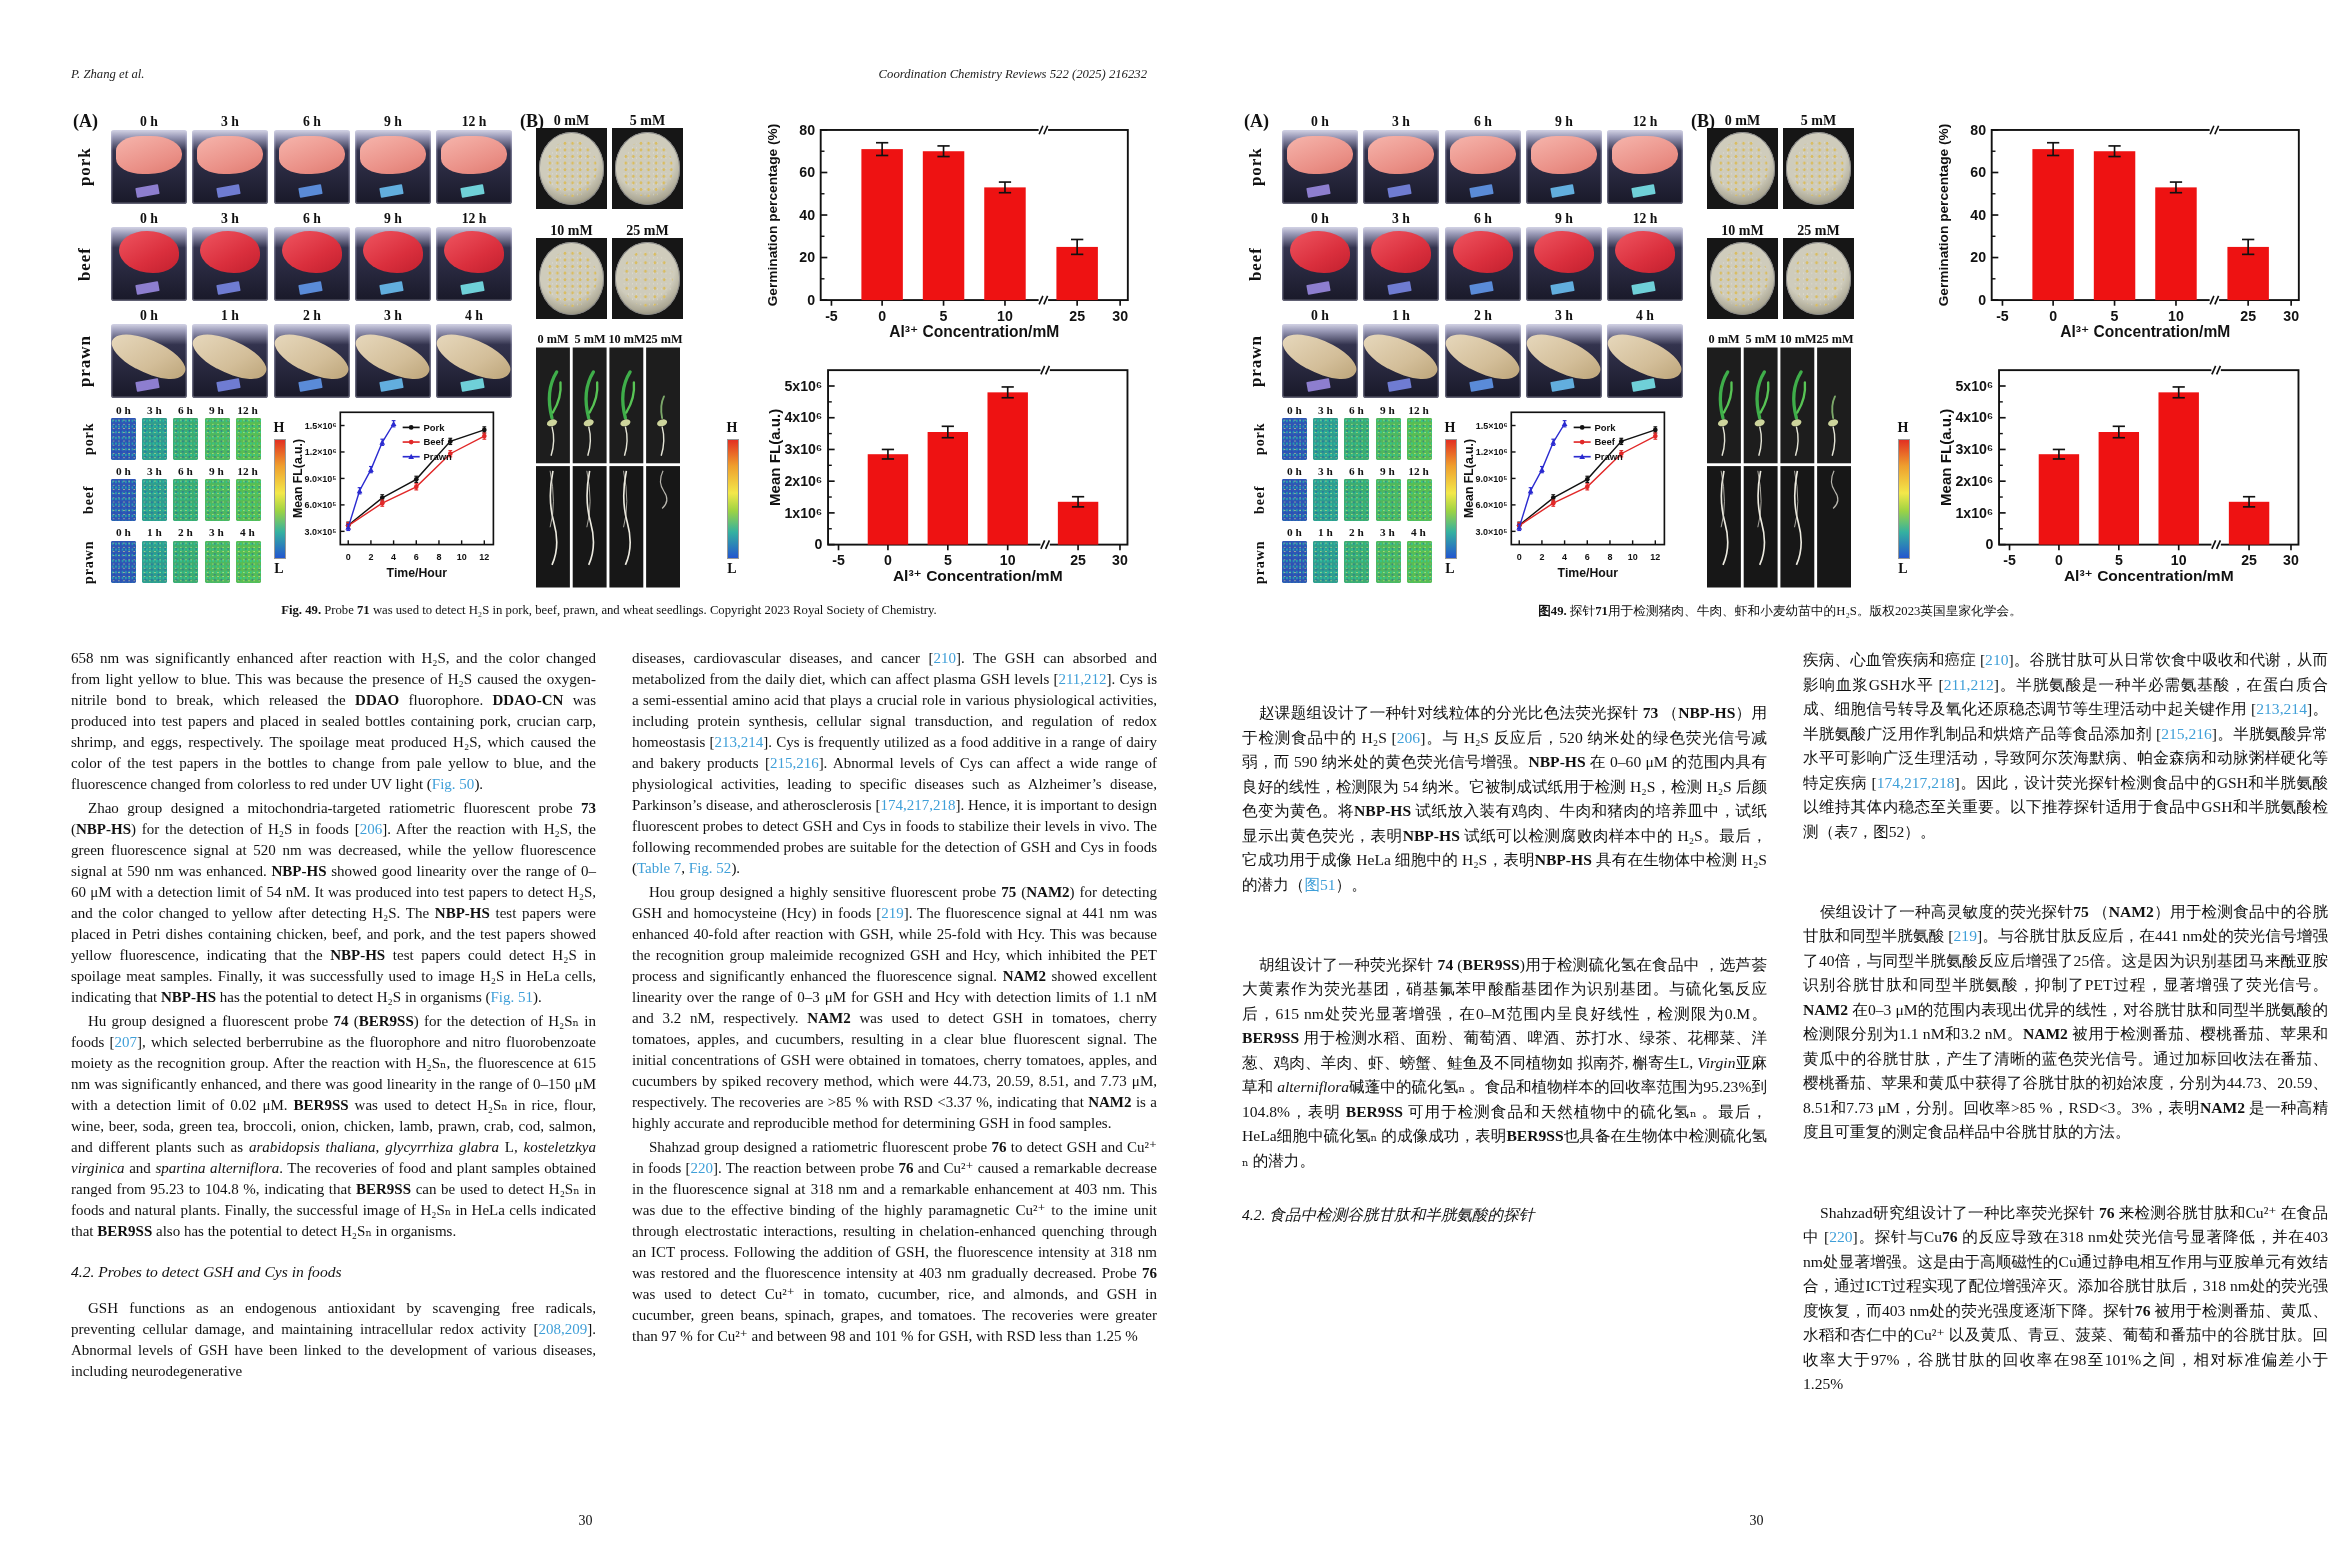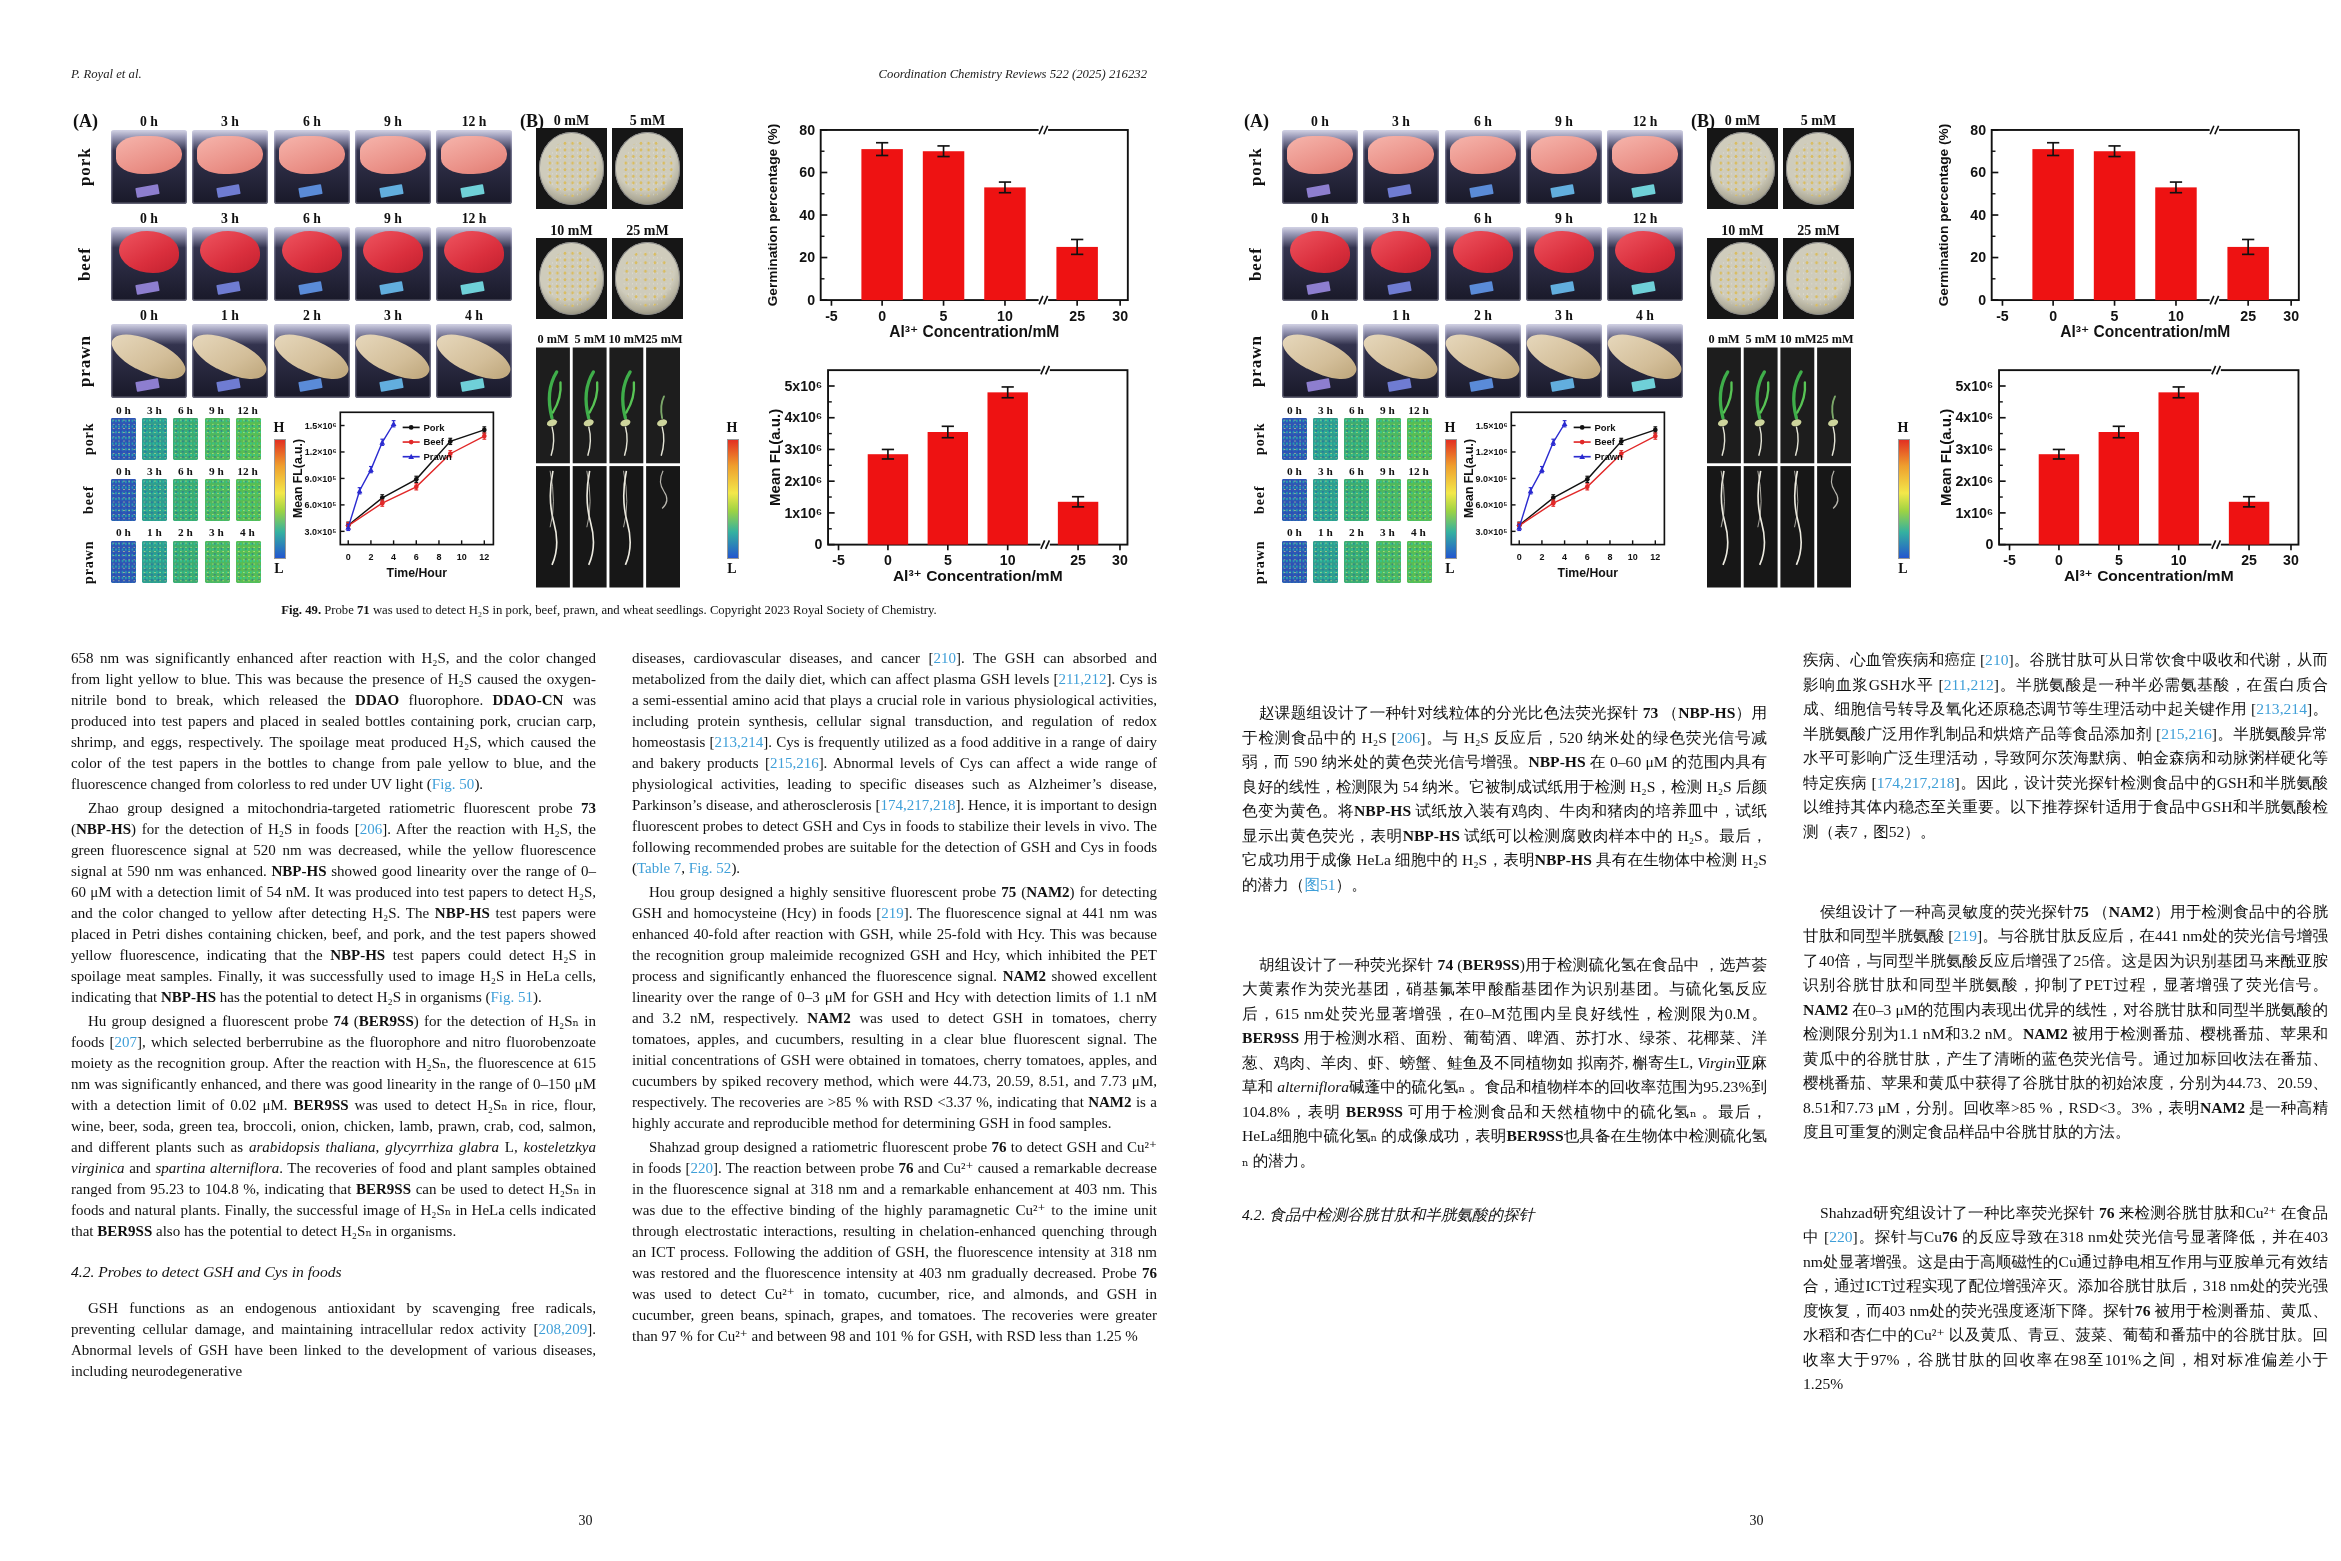--- a/index.html
+++ b/index.html
@@ -55,21 +55,21 @@
   .pspacer{height:53px;}
   .pageno{position:absolute;top:1513px;left:0;width:1171px;text-align:center;font-size:14px;}
 </style>
 </head>
 <body>
 
 <div class="spread">
 
   <section class="page" id="page-en">
     <div class="hdr">
-      <span>P. Royal et al.</span>
+      <span>P. Zhang et al.</span>
       <span>Coordination Chemistry Reviews 522 (2025) 216232</span>
     </div>
     <div class="figure-slot">
         <div class="flab" style="left: 1.9px; top: 0px;">(A)</div>
         <div class="rowlab" style="left: 4.7px; top: 19px; height: 74px;">pork</div>
         <div class="tlab" style="left: 40px; top: 2.8px; width: 76px;">0 h</div>
         <div class="photo" style="left: 40px; top: 19px; width: 76px; height: 74px;">
           <div class="meat" style="top: 8%; left: 6%; width: 88%; height: 52%; border-radius: 38% 46% 50% 40%; background: linear-gradient(160deg, rgb(246, 181, 172), rgb(234, 144, 135) 65%, rgb(223, 123, 112));"></div>
           <div class="tag" style="background: rgb(141, 126, 207);"></div>
         </div>
@@ -909,20 +909,21 @@
           <rect x="585.375" y="391" width="20" height="18" fill="#fff"></rect>
           <line x1="586.375" y1="409" x2="594.375" y2="391" stroke="#111" stroke-width="3.5"></line>
           <line x1="596.375" y1="409" x2="604.375" y2="391" stroke="#111" stroke-width="3.5"></line>
           <rect x="585.375" y="21" width="20" height="18" fill="#fff"></rect>
           <line x1="586.375" y1="39" x2="594.375" y2="21" stroke="#111" stroke-width="3.5"></line>
           <line x1="596.375" y1="39" x2="604.375" y2="21" stroke="#111" stroke-width="3.5"></line>
           <text x="452.5" y="478" text-anchor="middle" font-size="33" font-weight="bold" fill="#111">Al³⁺ Concentration/mM</text>
           <text x="34" y="215" text-anchor="middle" font-size="32" font-weight="bold" fill="#111" transform="rotate(-90 34 215)">Mean FL(a.u.)</text>
         </svg>
       </div>
+    <div class="caption"><b>图49.</b> 探针<b>71</b>用于检测猪肉、牛肉、虾和小麦幼苗中的H₂S。版权2023英国皇家化学会。</div>
     <div class="col col-l">
         <div class="pspacer"></div>
         <p class="indent">赵课题组设计了一种针对线粒体的分光比色法荧光探针 <b>73</b> （<b>NBP-HS</b>）用于检测食品中的 H₂S [<span class="cite">206</span>]。与 H₂S 反应后，520 纳米处的绿色荧光信号减弱，而 590 纳米处的黄色荧光信号增强。<b>NBP-HS</b> 在 0–60 μM 的范围内具有良好的线性，检测限为 54 纳米。它被制成试纸用于检测 H₂S，检测 H₂S 后颜色变为黄色。将<b>NBP-HS</b> 试纸放入装有鸡肉、牛肉和猪肉的培养皿中，试纸显示出黄色荧光，表明<b>NBP-HS</b> 试纸可以检测腐败肉样本中的 H₂S。最后，它成功用于成像 HeLa 细胞中的 H₂S，表明<b>NBP-HS</b> 具有在生物体中检测 H₂S 的潜力（<span class="cite">图51</span>）。</p>
         <div class="pspacer"></div>
         <p class="indent">胡组设计了一种荧光探针 <b>74</b> (<b>BER9SS</b>)用于检测硫化氢在食品中 ，选芦荟大黄素作为荧光基团，硝基氟苯甲酸酯基团作为识别基团。与硫化氢反应后，615 nm处荧光显著增强，在0–M范围内呈良好线性，检测限为0.M。 <b>BER9SS</b> 用于检测水稻、面粉、葡萄酒、啤酒、苏打水、绿茶、花椰菜、洋葱、鸡肉、羊肉、虾、螃蟹、鲑鱼及不同植物如 拟南芥, 槲寄生L, <i>Virgin</i>亚麻草和 <i>alterniflora</i>碱蓬中的硫化氢ₙ 。食品和植物样本的回收率范围为95.23%到104.8%，表明 <b>BER9SS</b> 可用于检测食品和天然植物中的硫化氢ₙ 。最后，HeLa细胞中硫化氢ₙ 的成像成功，表明<b>BER9SS</b>也具备在生物体中检测硫化氢ₙ 的潜力。</p>
         <h3>4.2. 食品中检测谷胱甘肽和半胱氨酸的探针</h3>
       </div>
     <div class="col col-r">
         <p>疾病、心血管疾病和癌症 [<span class="cite">210</span>]。谷胱甘肽可从日常饮食中吸收和代谢，从而影响血浆GSH水平 [<span class="cite">211,212</span>]。半胱氨酸是一种半必需氨基酸，在蛋白质合成、细胞信号转导及氧化还原稳态调节等生理活动中起关键作用 [<span class="cite">213,214</span>]。半胱氨酸广泛用作乳制品和烘焙产品等食品添加剂 [<span class="cite">215,216</span>]。半胱氨酸异常水平可影响广泛生理活动，导致阿尔茨海默病、帕金森病和动脉粥样硬化等特定疾病 [<span class="cite">174,217,218</span>]。因此，设计荧光探针检测食品中的GSH和半胱氨酸以维持其体内稳态至关重要。以下推荐探针适用于食品中GSH和半胱氨酸检测（表7，图52）。</p>
         <div class="pspacer"></div>

